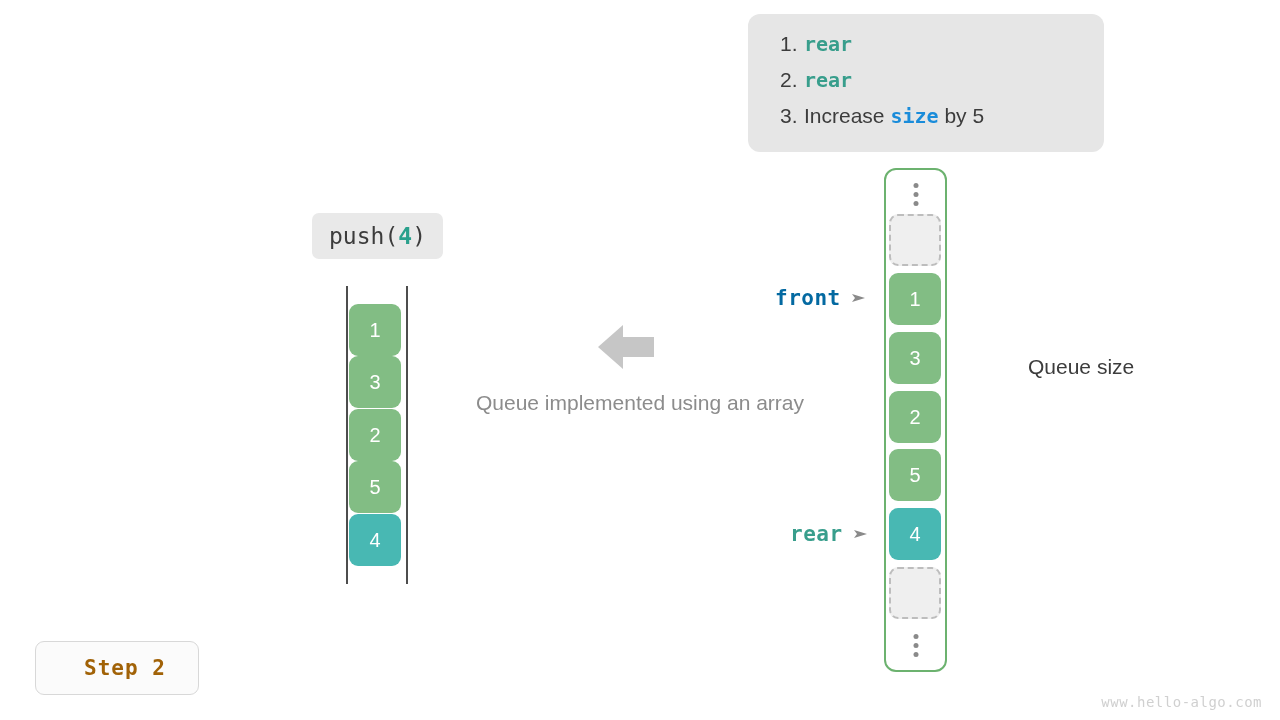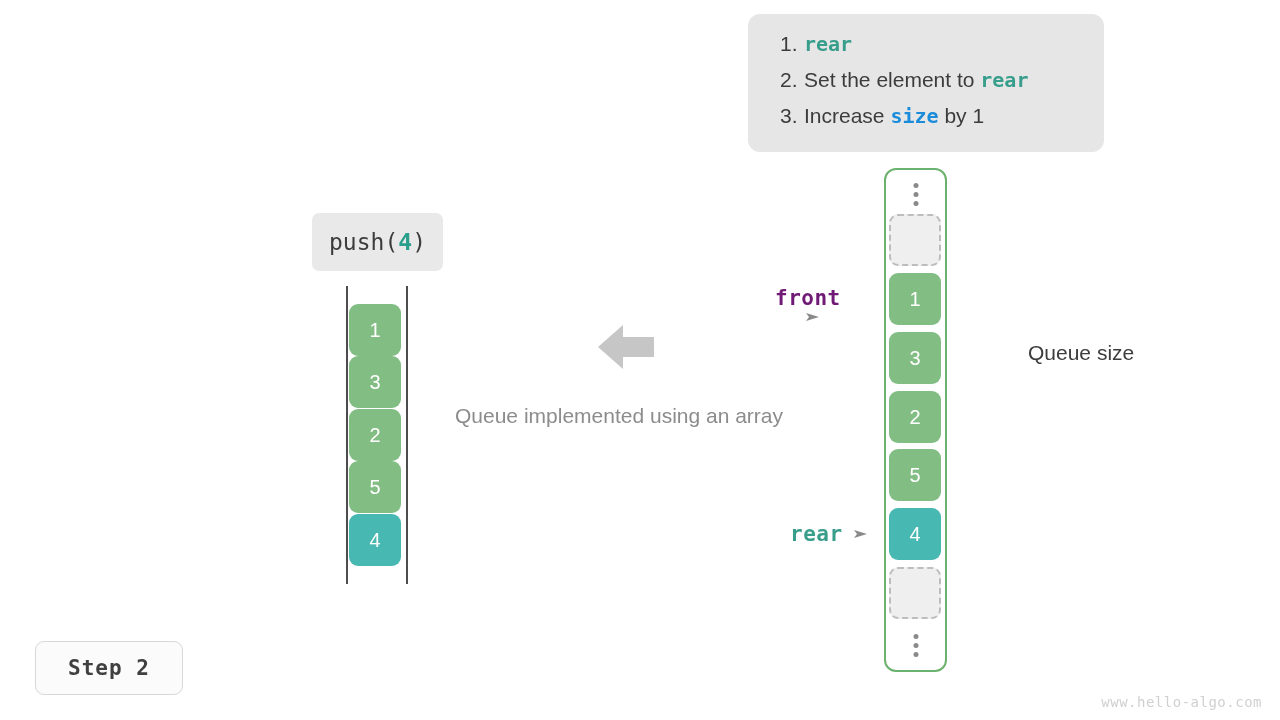--- a/index.html
+++ b/index.html
@@ -61,21 +61,21 @@
     color: #1a8cda;
     font-size: 20px;
   }
 
   
   .op-chip {
     position: absolute;
     left: 312px;
     top: 213px;
     width: 131px;
-    height: 58px;
+    height: 46px;
     background: #e9e9e9;
     border-radius: 7px;
     display: flex;
     align-items: center;
     justify-content: center;
     font-family: "DejaVu Sans Mono", monospace;
     font-size: 23px;
     color: #3c3c3c;
     letter-spacing: 0px;
   }
@@ -117,22 +117,23 @@
   .big-arrow {
     position: absolute;
     left: 597px;
     top: 322px;
     width: 58px;
     height: 50px;
   }
   .caption {
     position: absolute;
     left: 455px;
-    top: 404px;
+    top: 391px;
     width: 370px;
+    text-align: center;
     font-size: 21px;
     color: #8c8c8c;
   }
 
   
   .queue-box {
     position: absolute;
     left: 884px;
     top: 168px;
     width: 63px;
@@ -166,28 +167,28 @@
     font-family: "DejaVu Sans Mono", monospace;
     font-weight: bold;
     font-size: 21px;
     white-space: nowrap;
   }
   .ptr .ptr-label { letter-spacing: 0.5px; }
   .ptr .ptr-arrow {
     margin-left: 10px;
     display: inline-block;
   }
-  .ptr.front { left: 775px; top: 286px; color: #701a75; flex-direction: column; }
+  .ptr.front { left: 775px; top: 286px; color: #0369a1; }
   .ptr.rear  { left: 790px; top: 522px; color: #389e8c; }
 
   
   .size-block {
     position: absolute;
     left: 1028px;
-    top: 338px;
+    top: 352px;
   }
   .size-title {
     font-size: 21px;
     color: #3c3c3c;
     line-height: 30px;
   }
   .size-expr {
     margin-top: 8px;
     font-family: "DejaVu Sans Mono", monospace;
     font-size: 21px;
@@ -206,22 +207,23 @@
     height: 52px;
     border: 1px solid #d8d8d8;
     border-radius: 9px;
     background: #fbfbfb;
     display: flex;
     align-items: center;
     justify-content: center;
     font-family: "DejaVu Sans Mono", monospace;
     font-weight: bold;
     font-size: 21px;
-    color: #404040;
+    color: #a16207;
     letter-spacing: 1px;
+    padding-left: 16px;
   }
 
   
   .watermark {
     position: absolute;
     right: 18px;
     bottom: 10px;
     font-family: "DejaVu Sans Mono", monospace;
     font-size: 14px;
     color: #d0d0d0;
@@ -235,29 +237,28 @@
 <div id="stage">
 
   <div class="instructions">
     <div class="instr-row">
       <span class="instr-num">1.</span>
       <span class="mono-teal">rear</span>
       <span class="instr-text"></span>
     </div>
     <div class="instr-row">
       <span class="instr-num">2.</span>
-      <span class="instr-text">Set the element to </span>
       <span class="mono-teal">rear</span>
       <span class="instr-text"></span>
     </div>
     <div class="instr-row">
       <span class="instr-num">3.</span>
       <span class="instr-text">Increase </span>
       <span class="mono-blue">size</span>
-      <span class="instr-text"> by 1</span>
+      <span class="instr-text"> by 5</span>
     </div>
   </div>
 
   <div class="op-chip">
     <span>push(</span>
       <span class="arg">4</span>
       <span>)</span>
   </div>
 
   <div class="arr-line left"></div>

